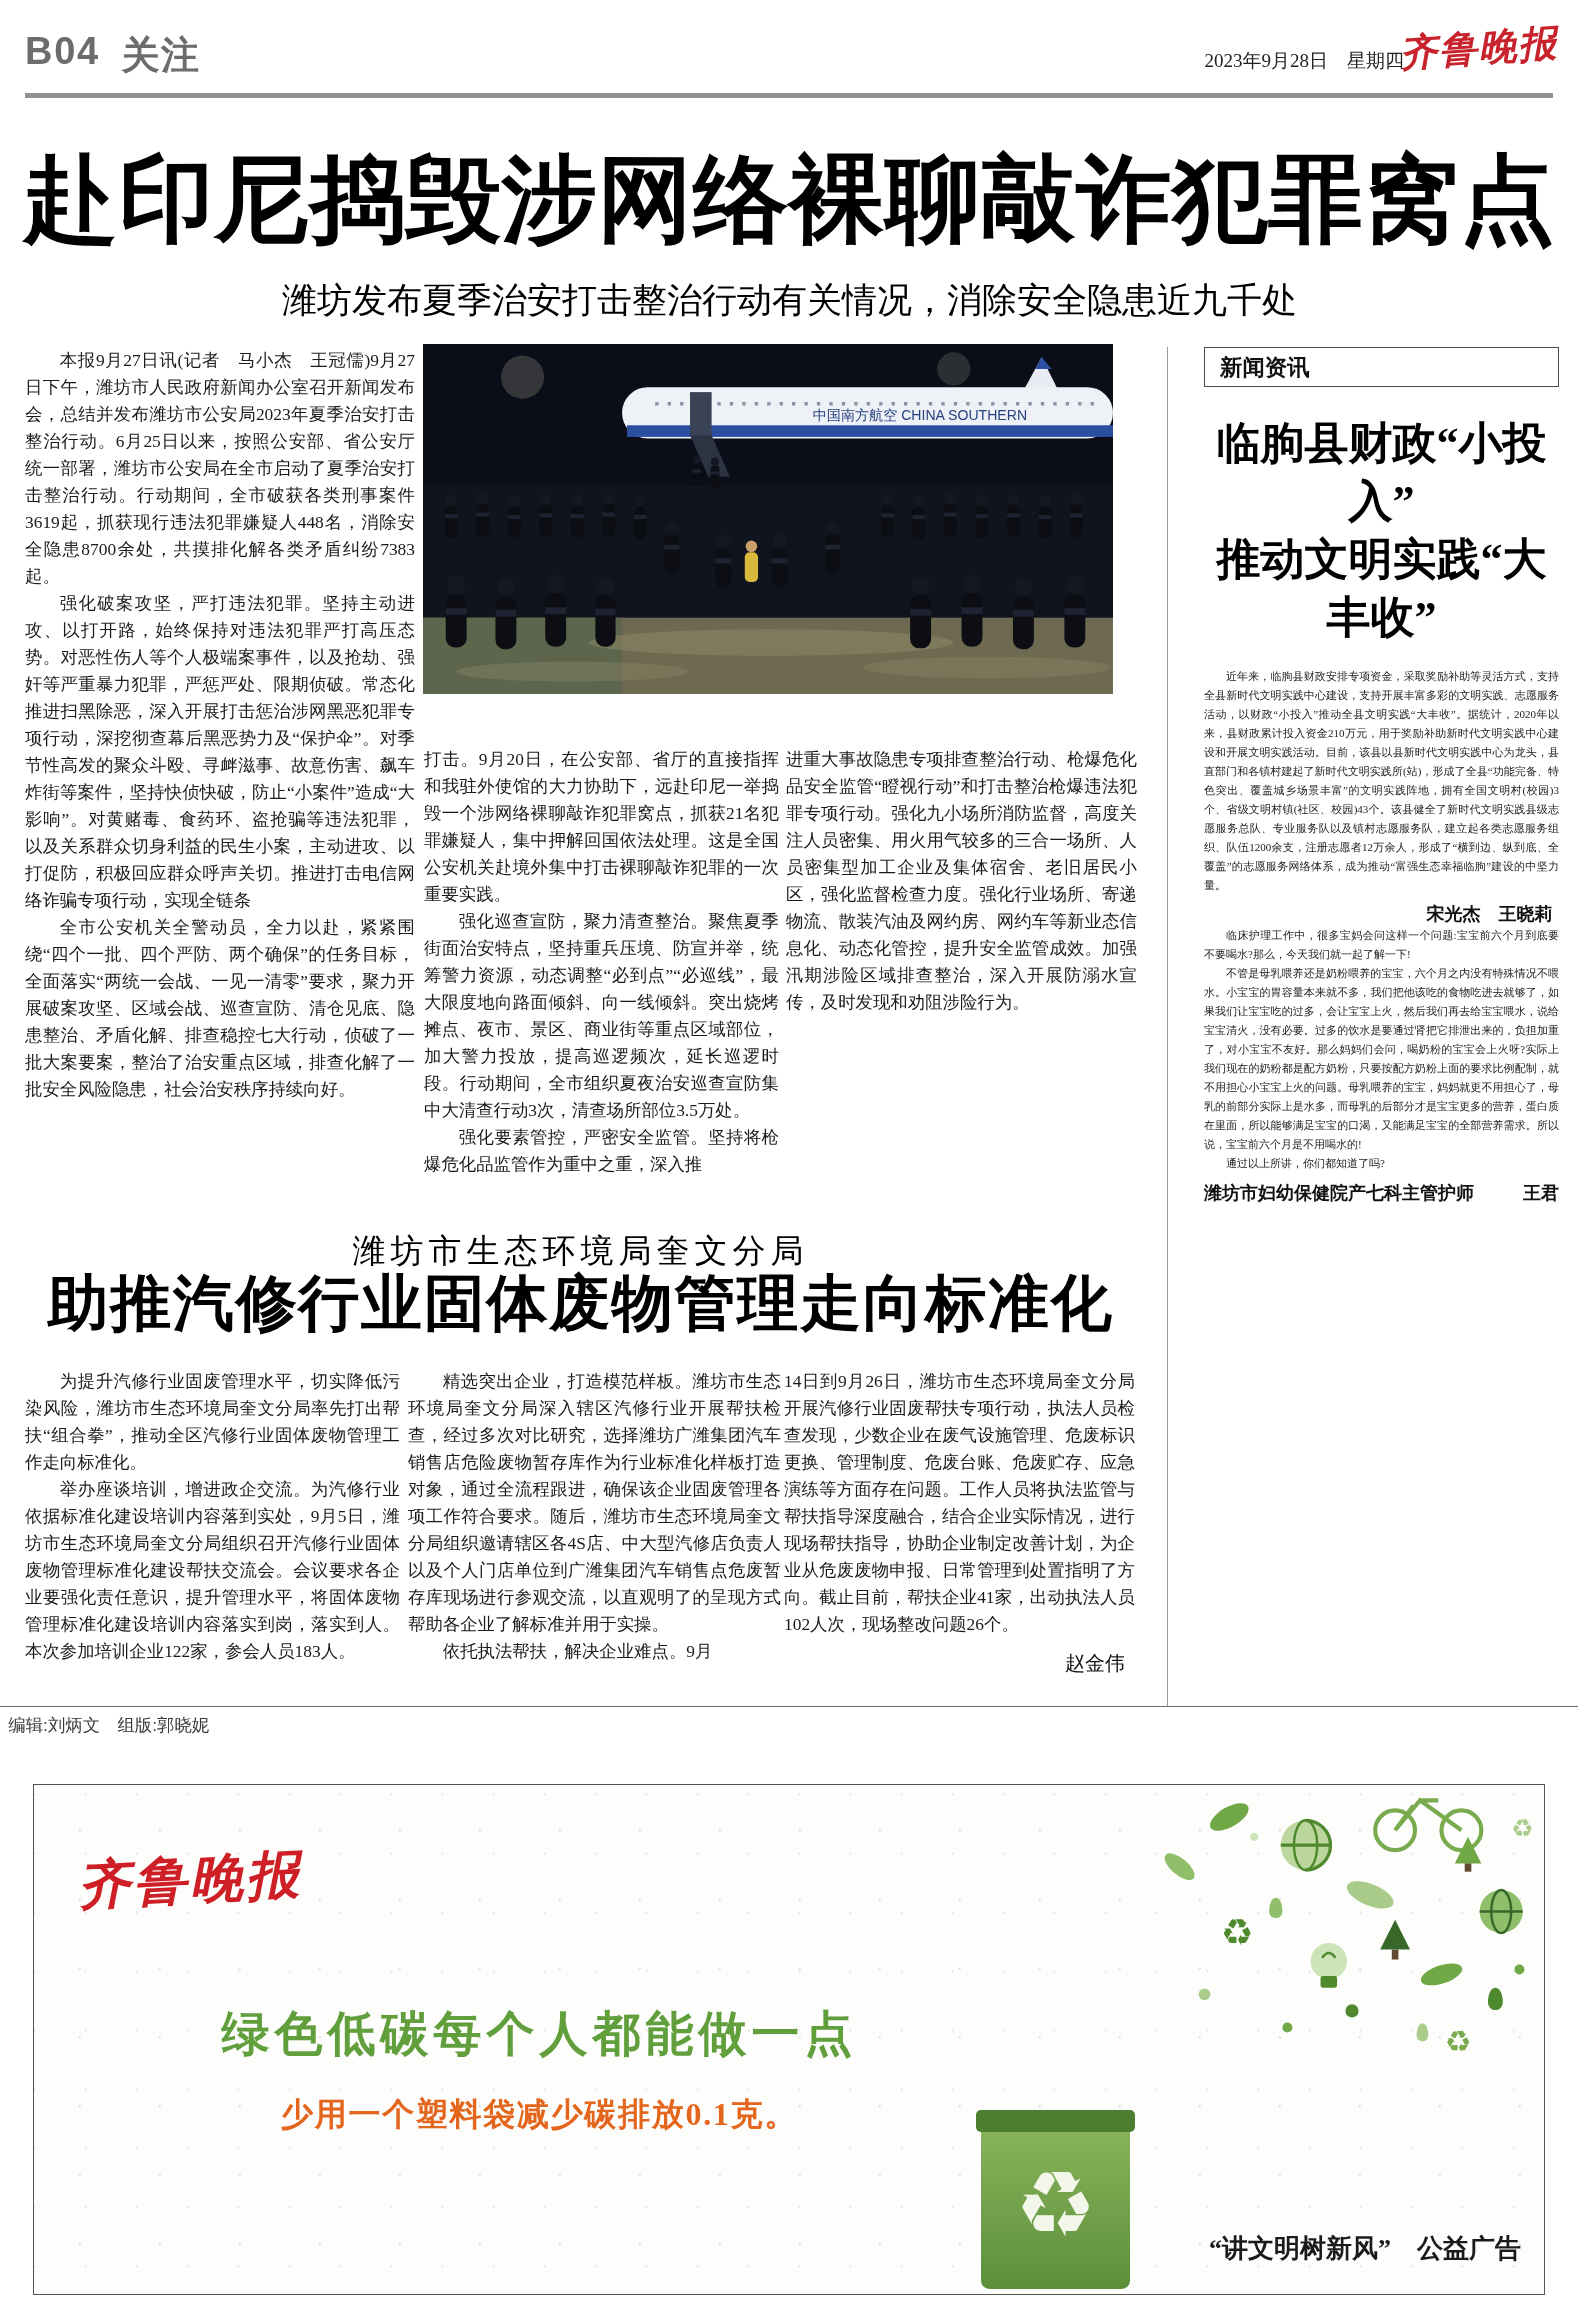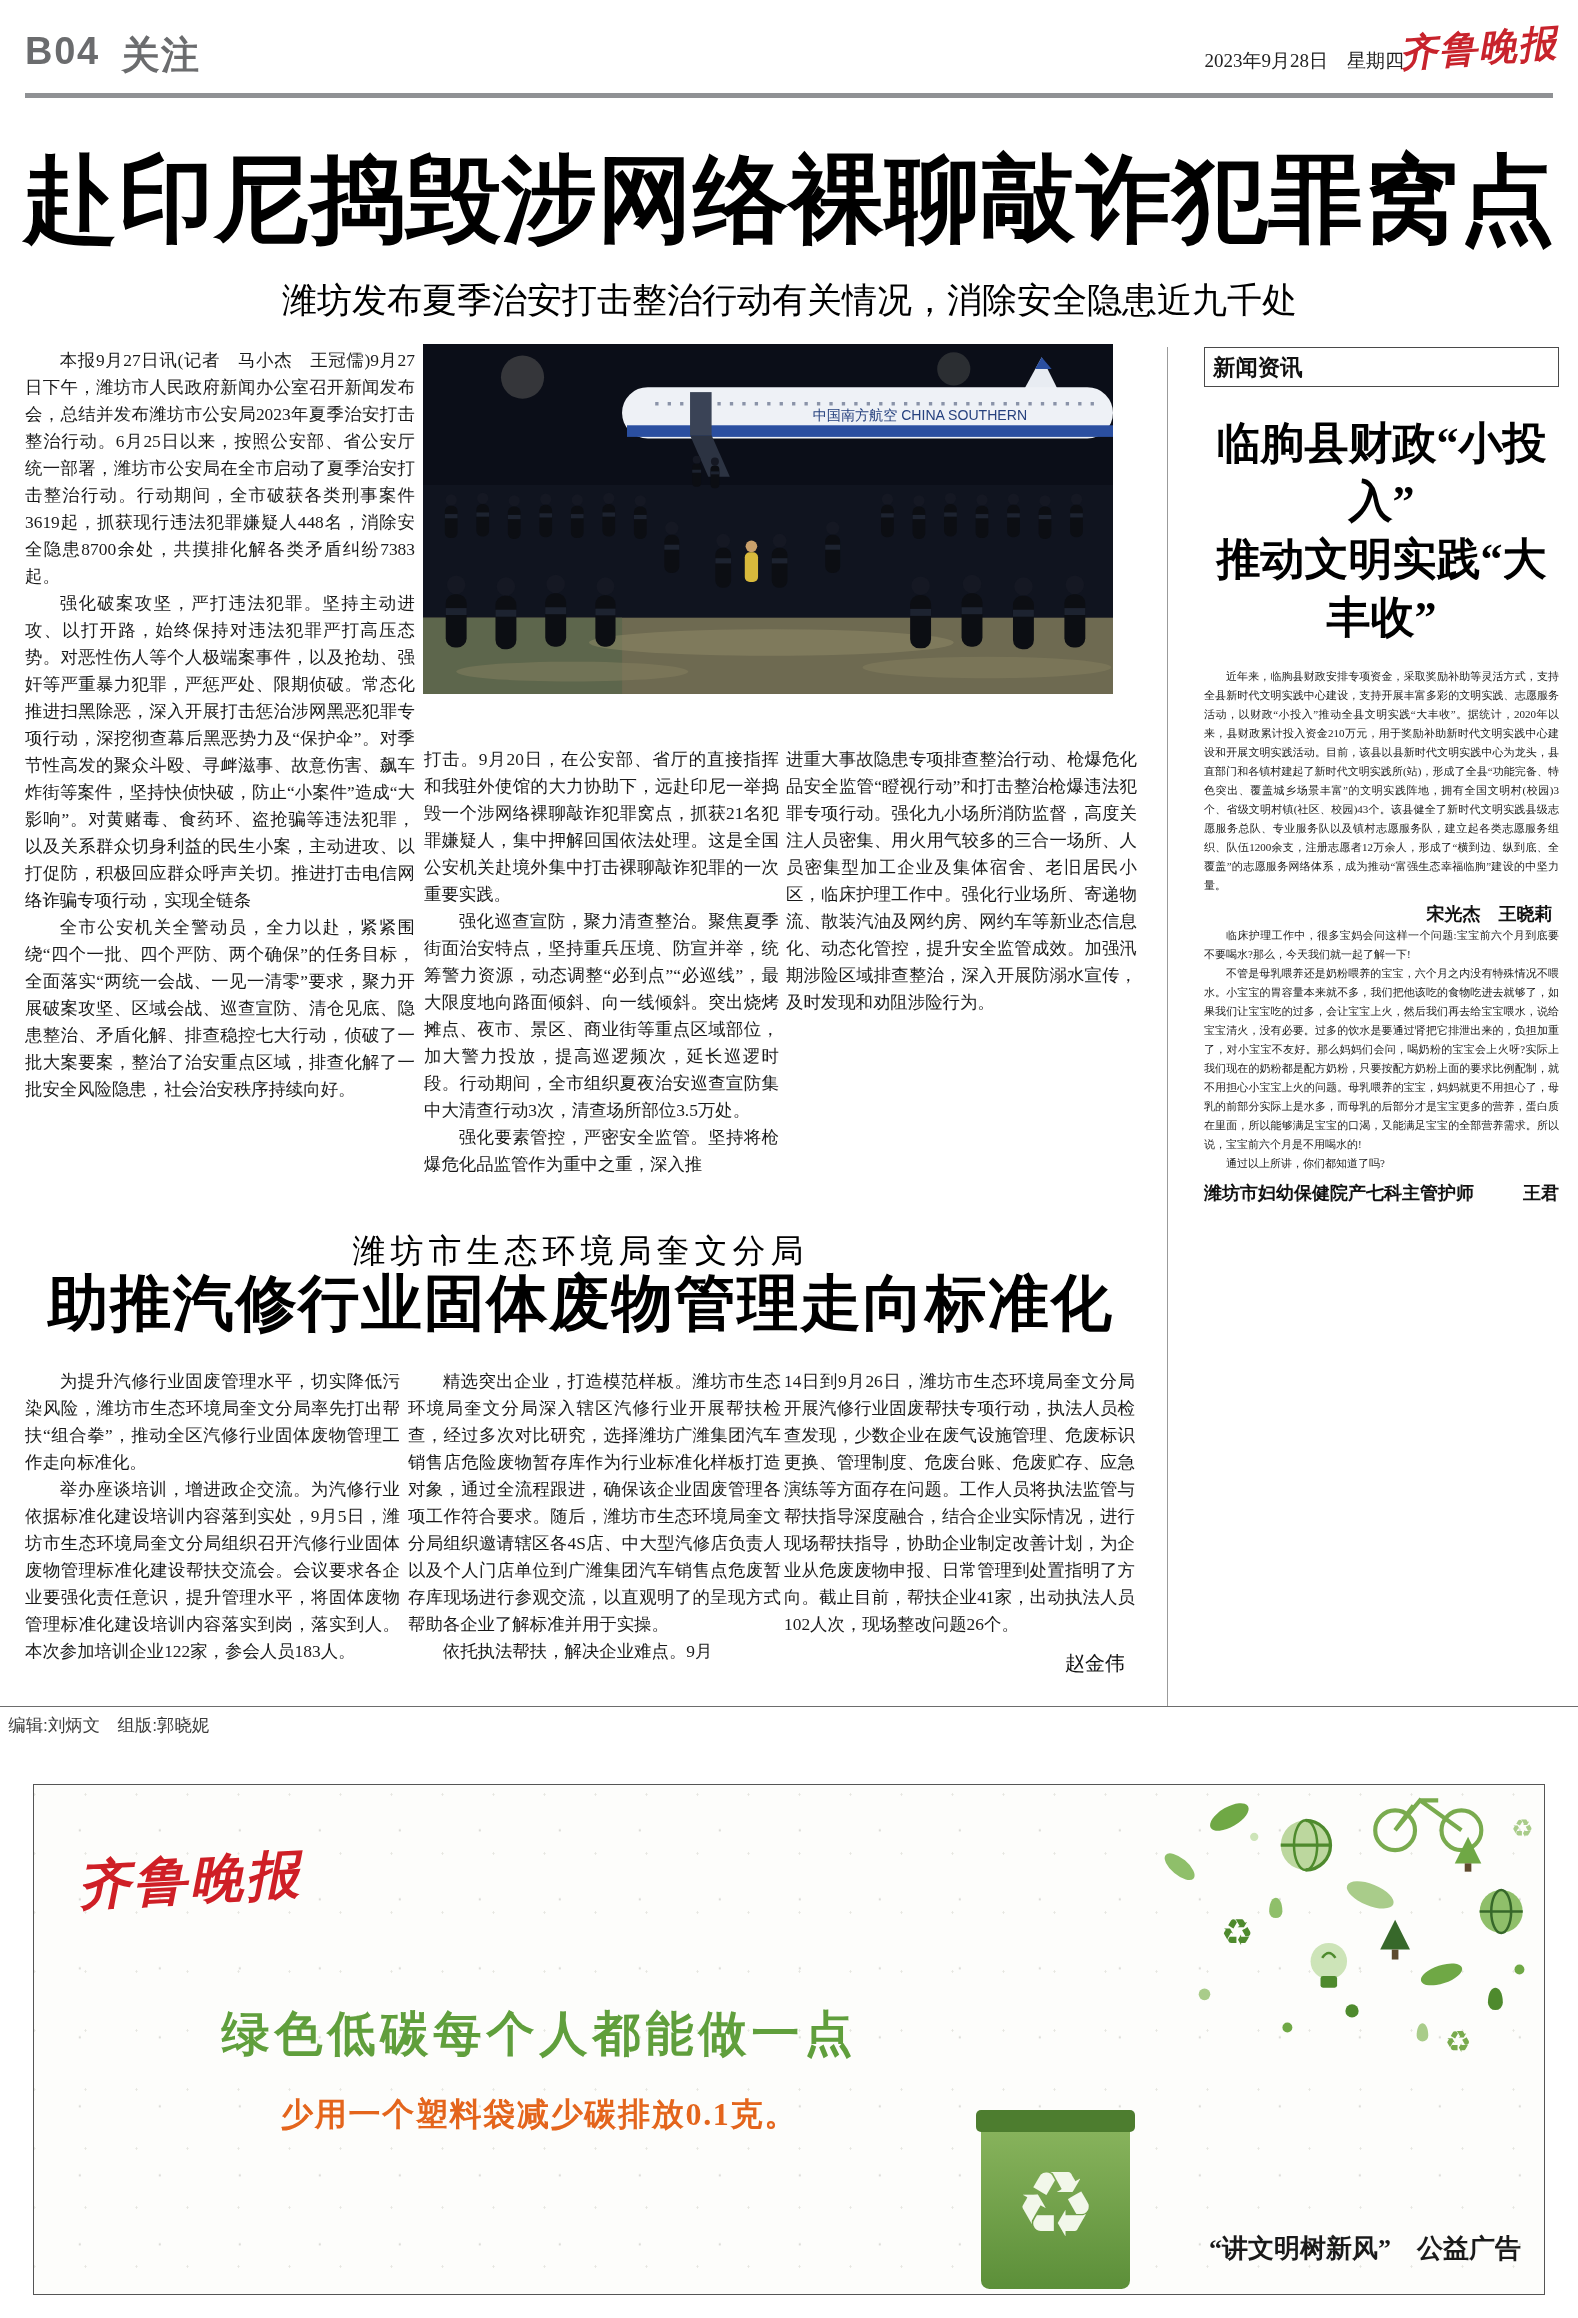--- a/index.html
+++ b/index.html
@@ -23,21 +23,21 @@
   .cont{text-indent:0;}
   .a1c1{position:absolute;left:25px;top:347px;width:390px;}
   .a1c2{position:absolute;left:424px;top:746px;width:355px;}
   .a1c3{position:absolute;left:786px;top:746px;width:351px;}
   .photo{position:absolute;left:423px;top:344px;width:690px;height:350px;background:#f9a8d4;text-align:center;}
   .caption{position:absolute;left:428px;top:705px;width:681px;font-family:"Liberation Sans",sans-serif;
            font-size:21px;font-weight:600;color:#111;}
   .vdivider{position:absolute;left:1167px;top:347px;width:0.8px;height:1360px;background:#9b9b9b;}
   
   .sidebar{position:absolute;left:1204px;top:347px;width:355px;}
-  .newsbox{border:1.7px solid #4a4a4a;height:40px;line-height:40px;padding-left:8px;
+  .newsbox{border:1.7px solid #4a4a4a;height:40px;line-height:40px;padding-left:15px;
            font-family:"Liberation Sans",sans-serif;font-weight:bold;font-size:22.4px;color:#111;
            box-sizing:border-box;}
   .sb-h1{font-size:44px;font-weight:900;line-height:58px;text-align:center;margin:28px 0 20px;color:#000;}
   .sb-para{font-size:11px;line-height:19px;text-align:justify;text-justify:inter-ideograph;
            text-indent:2em;margin:0;color:#1a1a1a;}
   .sb-byline{text-align:right;padding-right:6.6px;font-weight:bold;font-size:18px;margin-top:6.6px;}
   .sb-h2{font-size:39px;font-weight:900;text-align:center;margin:30px 0 18px;color:#000;}
   .sb-byline2{display:flex;justify-content:space-between;font-weight:bold;font-size:18px;margin-top:8.3px;}
   
   .kicker{position:absolute;left:25px;top:1229px;width:1111px;text-align:center;
@@ -160,21 +160,21 @@
     </svg>
   </div>
 
   <div class="a1c2">
     <p class="para cont">打击。9月20日，在公安部、省厅的直接指挥和我驻外使馆的大力协助下，远赴印尼一举捣毁一个涉网络裸聊敲诈犯罪窝点，抓获21名犯罪嫌疑人，集中押解回国依法处理。这是全国公安机关赴境外集中打击裸聊敲诈犯罪的一次重要实践。</p>
     <p class="para">强化巡查宣防，聚力清查整治。聚焦夏季街面治安特点，坚持重兵压境、防宣并举，统筹警力资源，动态调整“必到点”“必巡线”，最大限度地向路面倾斜、向一线倾斜。突出烧烤摊点、夜市、景区、商业街等重点区域部位，加大警力投放，提高巡逻频次，延长巡逻时段。行动期间，全市组织夏夜治安巡查宣防集中大清查行动3次，清查场所部位3.5万处。</p>
     <p class="para">强化要素管控，严密安全监管。坚持将枪爆危化品监管作为重中之重，深入推</p>
   </div>
 
   <div class="a1c3">
-    <p class="para cont">进重大事故隐患专项排查整治行动、枪爆危化品安全监管“瞪视行动”和打击整治枪爆违法犯罪专项行动。强化九小场所消防监督，高度关注人员密集、用火用气较多的三合一场所、人员密集型加工企业及集体宿舍、老旧居民小区，临床护理工作中。强化行业场所、寄递物流、散装汽油及网约房、网约车等新业态信息化、动态化管控，提升安全监管成效。加强汛期涉险区域排查整治，深入开展防溺水宣传，及时发现和劝阻涉险行为。</p>
+    <p class="para cont">进重大事故隐患专项排查整治行动、枪爆危化品安全监管“瞪视行动”和打击整治枪爆违法犯罪专项行动。强化九小场所消防监督，高度关注人员密集、用火用气较多的三合一场所、人员密集型加工企业及集体宿舍、老旧居民小区，强化监督检查力度。强化行业场所、寄递物流、散装汽油及网约房、网约车等新业态信息化、动态化管控，提升安全监管成效。加强汛期涉险区域排查整治，深入开展防溺水宣传，及时发现和劝阻涉险行为。</p>
   </div>
 
   <div class="vdivider"></div>
 
   <div class="sidebar">
     <div class="newsbox">新闻资讯</div>
 
     <div class="sb-h1">
       <div>临朐县财政“小投入”</div>
       <div>推动文明实践“大丰收”</div>

